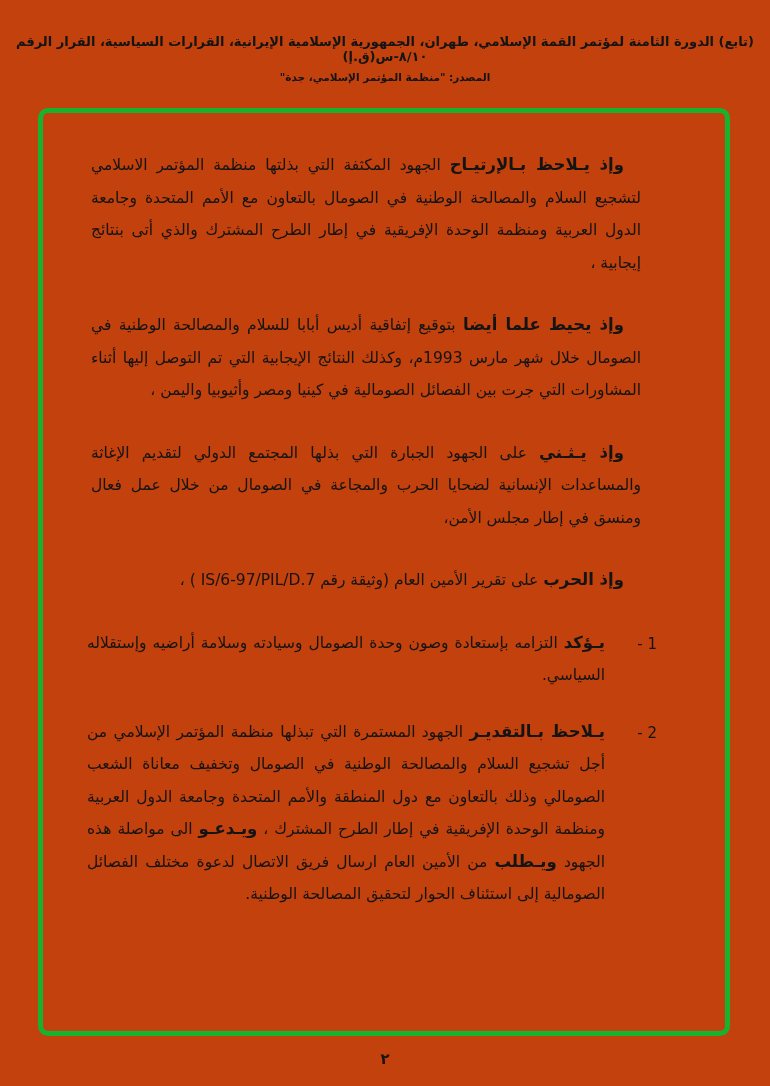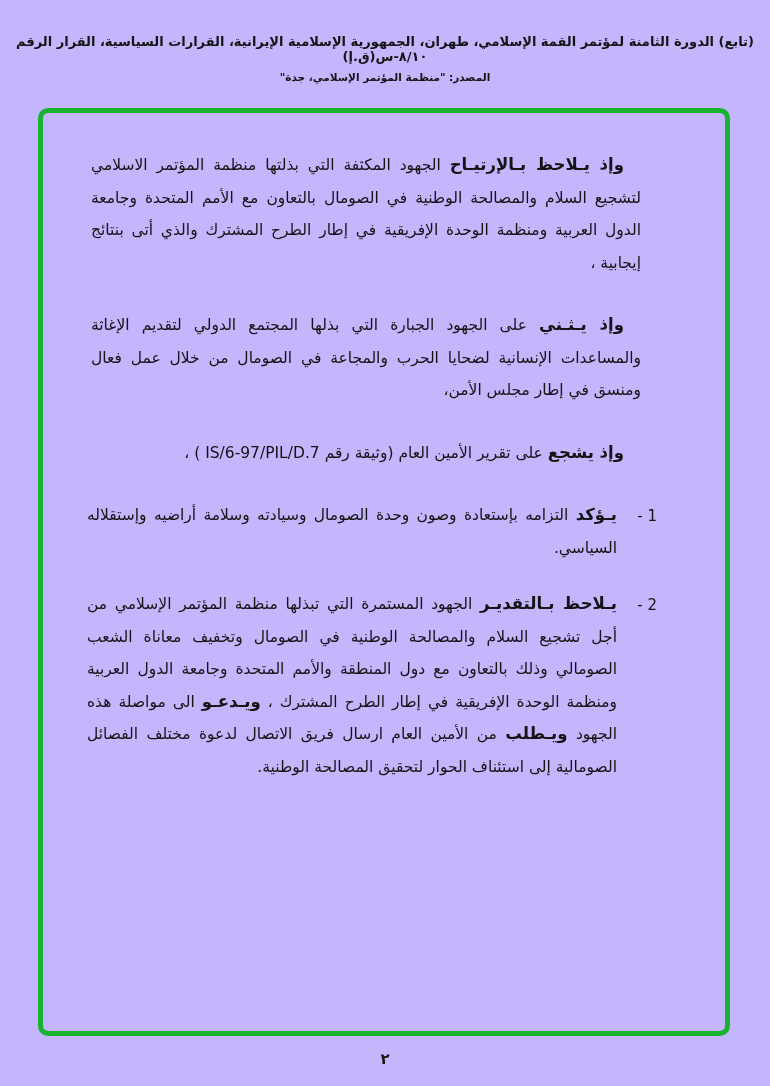--- a/index.html
+++ b/index.html
@@ -1,19 +1,19 @@
 <!DOCTYPE html>
 <html lang="ar"><head>
 <meta charset="utf-8">
 <style>
   html,body{margin:0;padding:0;background:#fff;}
   .page{
     position:relative;
     width:770px;height:1086px;
-    background:#c4b5fd;
+    background:#c2410c;
     font-family:"DejaVu Sans",sans-serif;
     color:#141414;
     overflow:hidden;
   }
   .doc-header{
     position:absolute;top:34px;left:0;right:0;
     direction:rtl;text-align:center;font-weight:bold;
   }
   .doc-header .line1{font-size:13px;letter-spacing:0;}
   .doc-header .line2{font-size:10.5px;margin-top:7px;}
@@ -29,21 +29,21 @@
     padding:36px 84px 0 44px;
     direction:rtl;
     text-align:justify;
     font-size:15.5px;
     line-height:32.5px;
   }
   .para{margin:0 0 30px 4px;text-indent:17px;}
   .lead{font-weight:bold;font-size:16.5px;}
   .item{display:flex;margin:0 -16px 24px 0;}
   .item .num{flex:0 0 34px;font-size:15px;padding-top:1px;}
-  .item .body{flex:1 1 auto;margin-right:6px;}
+  .item .body{flex:1 1 auto;margin-right:18px;}
   .page-number{
     position:absolute;bottom:18px;left:0;right:0;
     text-align:center;font-weight:bold;font-size:15px;
   }
 </style>
 </head>
 <body>
 
 <div class="page">
 
@@ -51,25 +51,26 @@
     <div class="line1">(تابع) الدورة الثامنة لمؤتمر القمة الإسلامي، طهران، الجمهورية الإسلامية الإيرانية، القرارات السياسية، القرار الرقم ٨/١٠-س(ق.إ)</div>
     <div class="line2">المصدر:  "منظمة المؤتمر الإسلامي، جدة"</div>
   </div>
 
   <div class="frame" style="border-color: rgb(23, 178, 46);">
     <div class="content">
 
       <p class="para"><span class="lead">وإذ يـلاحظ بـالإرتيـاح</span><span> الجهود المكثفة التي بذلتها منظمة المؤتمر الاسلامي لتشجيع السلام والمصالحة الوطنية في الصومال بالتعاون مع الأمم المتحدة وجامعة الدول العربية ومنظمة الوحدة الإفريقية في إطار الطرح المشترك والذي أتى بنتائج إيجابية ،</span></p>
 
 
+      <p class="para"><span class="lead">وإذ يحيط علما أيضا</span><span> بتوقيع إتفاقية أديس أبابا للسلام والمصالحة الوطنية في الصومال خلال شهر مارس 1993م، وكذلك النتائج الإيجابية التي تم التوصل إليها أثناء المشاورات التي جرت بين الفصائل الصومالية في كينيا ومصر وأثيوبيا واليمن ،</span></p>
 
       <p class="para"><span class="lead">وإذ يـثـني</span><span> على الجهود الجبارة التي بذلها المجتمع الدولي لتقديم الإغاثة والمساعدات الإنسانية لضحايا الحرب والمجاعة في الصومال من خلال عمل فعال ومنسق في إطار مجلس الأمن،</span></p>
 
 
-      <p class="para"><span class="lead">وإذ يشجع</span><span> على تقرير الأمين العام (وثيقة رقم IS/6-97/PIL/D.7 ) ،</span></p>
+      <p class="para"><span class="lead">وإذ الحرب</span><span> على تقرير الأمين العام (وثيقة رقم IS/6-97/PIL/D.7 ) ،</span></p>
 
       <div class="item">
         <span class="num">1 -</span>
         <div class="body"><span class="lead">يـؤكد</span><span> التزامه بإستعادة وصون وحدة الصومال وسيادته وسلامة أراضيه وإستقلاله السياسي.</span></div>
       </div>
 
       <div class="item">
         <span class="num">2 -</span>
         <div class="body"><span class="lead">يـلاحظ بـالتقديـر</span><span> الجهود المستمرة التي تبذلها منظمة المؤتمر الإسلامي من أجل تشجيع السلام والمصالحة الوطنية في الصومال وتخفيف معاناة الشعب الصومالي وذلك بالتعاون مع دول المنطقة والأمم المتحدة وجامعة الدول العربية ومنظمة الوحدة الإفريقية في إطار الطرح المشترك ، </span><span class="lead">ويـدعـو</span><span> الى مواصلة هذه الجهود </span><span class="lead">ويـطلب</span><span> من الأمين العام ارسال فريق الاتصال لدعوة مختلف الفصائل الصومالية إلى استئناف الحوار لتحقيق المصالحة الوطنية.</span></div>
       </div>

